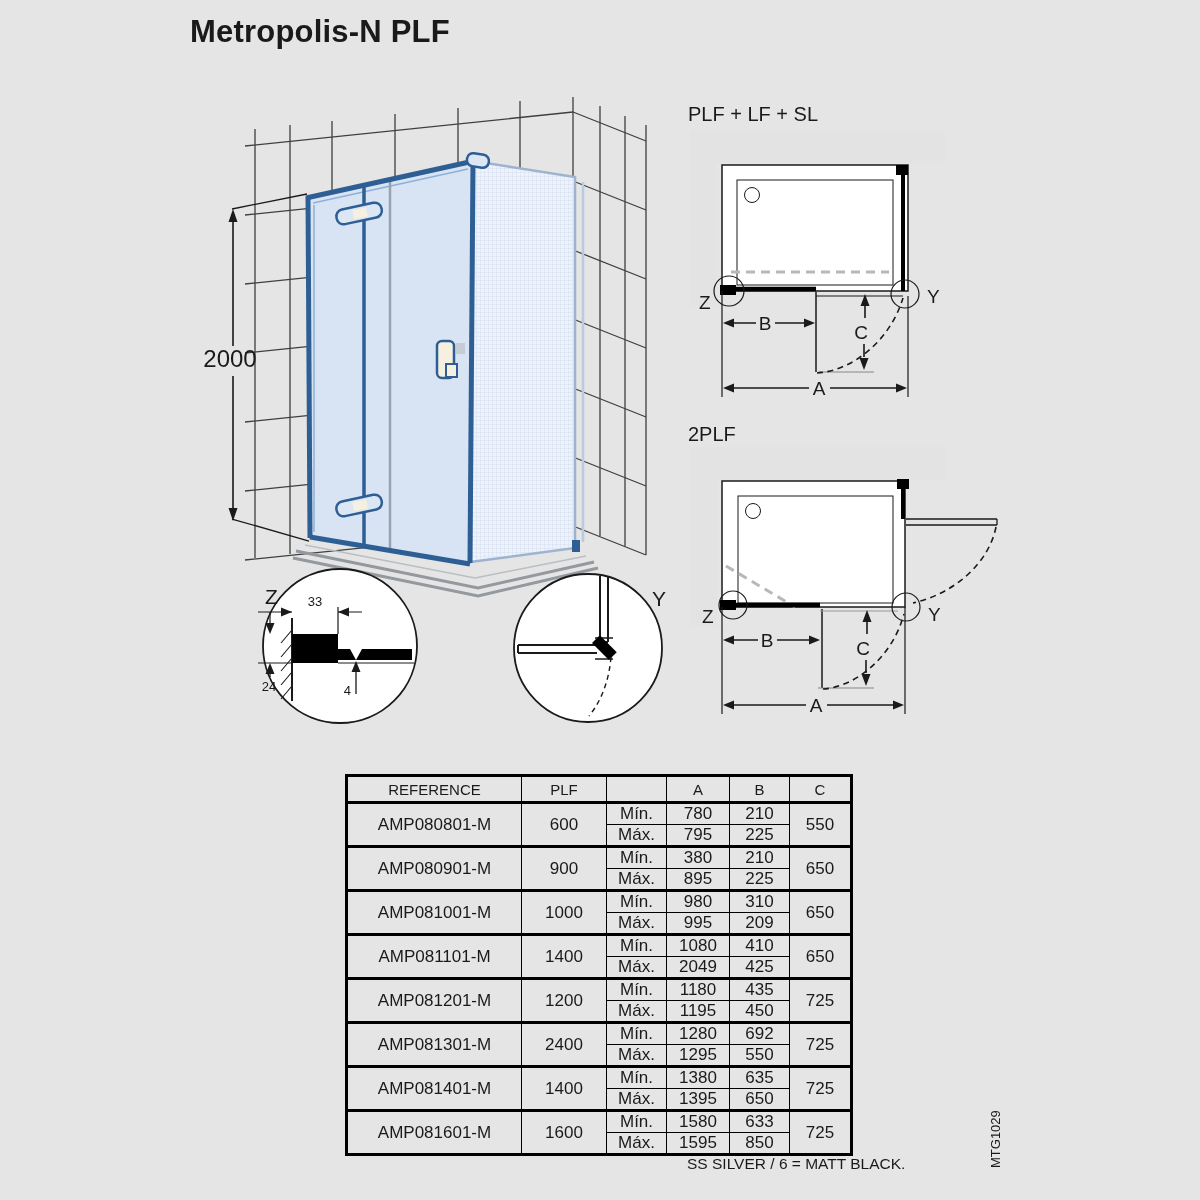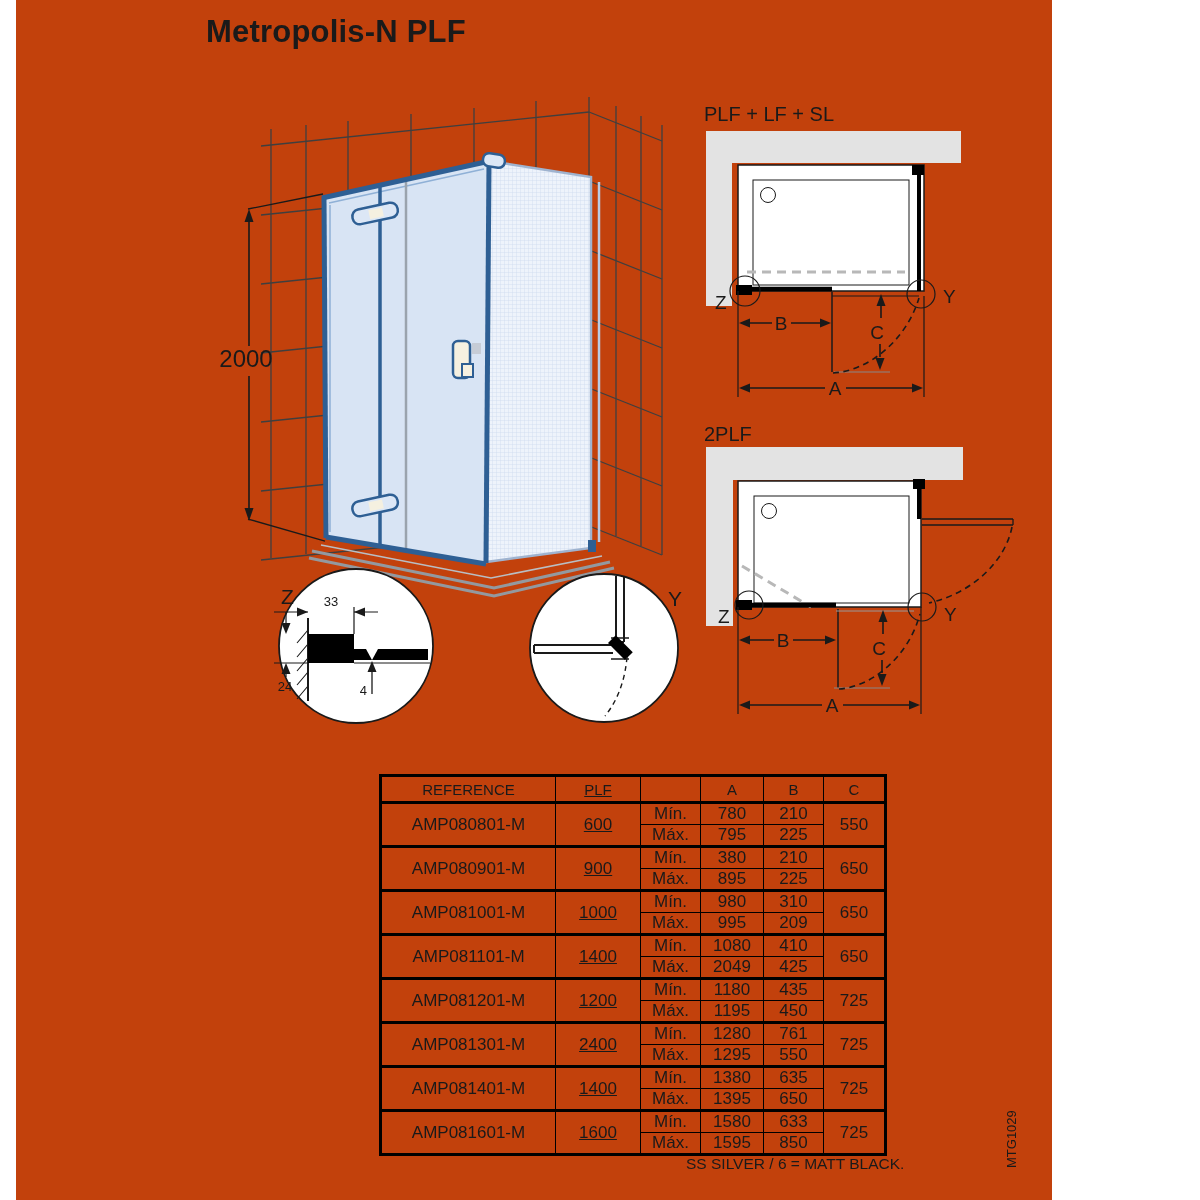--- a/index.html
+++ b/index.html
@@ -1,38 +1,38 @@
 <!DOCTYPE html>
 <html><head>
 <meta charset="utf-8">
 <style>
   html,body{margin:0;padding:0;background:#fff;}
   body{font-family:"Liberation Sans", sans-serif; color:#1a1a1a;}
-  #canvas{position:relative;width:1036px;height:1200px;background:#c2410c;overflow:hidden;margin-left:16px;}
+  #canvas{position:relative;width:1200px;height:1200px;background:#e5e5e5;overflow:hidden;}
   .abs{position:absolute;}
   #doc-title{left:190px;top:14px;font-size:31px;font-weight:bold;letter-spacing:0.2px;}
   svg text{font-family:"Liberation Sans", sans-serif;fill:#1a1a1a;}
   .dimtxt{font-size:19px;}
   .hdg{font-size:20px;}
   .smalldim{font-size:13px;}
   
-  #size-table{left:363px;top:774px;}
+  #size-table{left:345px;top:774px;}
   table.tbl{border-collapse:collapse;table-layout:fixed;width:505px;border:3px solid #000;}
   table.tbl td{border:1.5px solid #000;text-align:center;vertical-align:middle;padding:0;
     font-size:17px;overflow:hidden;white-space:nowrap;}
   table.tbl tr{height:21.8px;}
   table.tbl tr.hd{height:27px;}
   table.tbl tr.hd td{font-size:15px;border-bottom:3px solid #000;border-top:3px solid #000;}
   td.ref{border-right:2.5px solid #000;}
-  td.plf{border-right:2.5px solid #000;text-decoration:underline;}
+  td.plf{border-right:2.5px solid #000;}
   td.cc{border-left:2px solid #000;}
   td.mm{font-size:15.5px;}
   tr.gtop td{border-top:3px solid #000;}
   #footer-left{left:363px;top:1155px;font-size:15.5px;}
-  #footer-right{left:670px;top:1155px;font-size:15.5px;}
+  #footer-right{left:687px;top:1155px;font-size:15.5px;}
   #doc-code{left:988px;top:1168px;font-size:13px;transform:rotate(-90deg);transform-origin:0 0;width:80px;}
 </style>
 </head>
 <body>
 
 <div id="canvas">
 
   <div id="doc-title" class="abs">Metropolis-N PLF</div>
 
   <svg class="abs" style="left:200px;top:95px" width="470" height="635" viewBox="200 95 470 635">
@@ -315,21 +315,21 @@
         <td class="mm">Máx.</td>
         <td>1195</td>
         <td>450</td>
       </tr>
 
       <tr class="gtop">
         <td class="ref" rowspan="2">AMP081301-M</td>
         <td class="plf" rowspan="2">2400</td>
         <td class="mm">Mín.</td>
         <td>1280</td>
-        <td>761</td>
+        <td>692</td>
         <td class="cc" rowspan="2">725</td>
       </tr>
       <tr>
         <td class="mm">Máx.</td>
         <td>1295</td>
         <td>550</td>
       </tr>
 
       <tr class="gtop">
         <td class="ref" rowspan="2">AMP081401-M</td>

